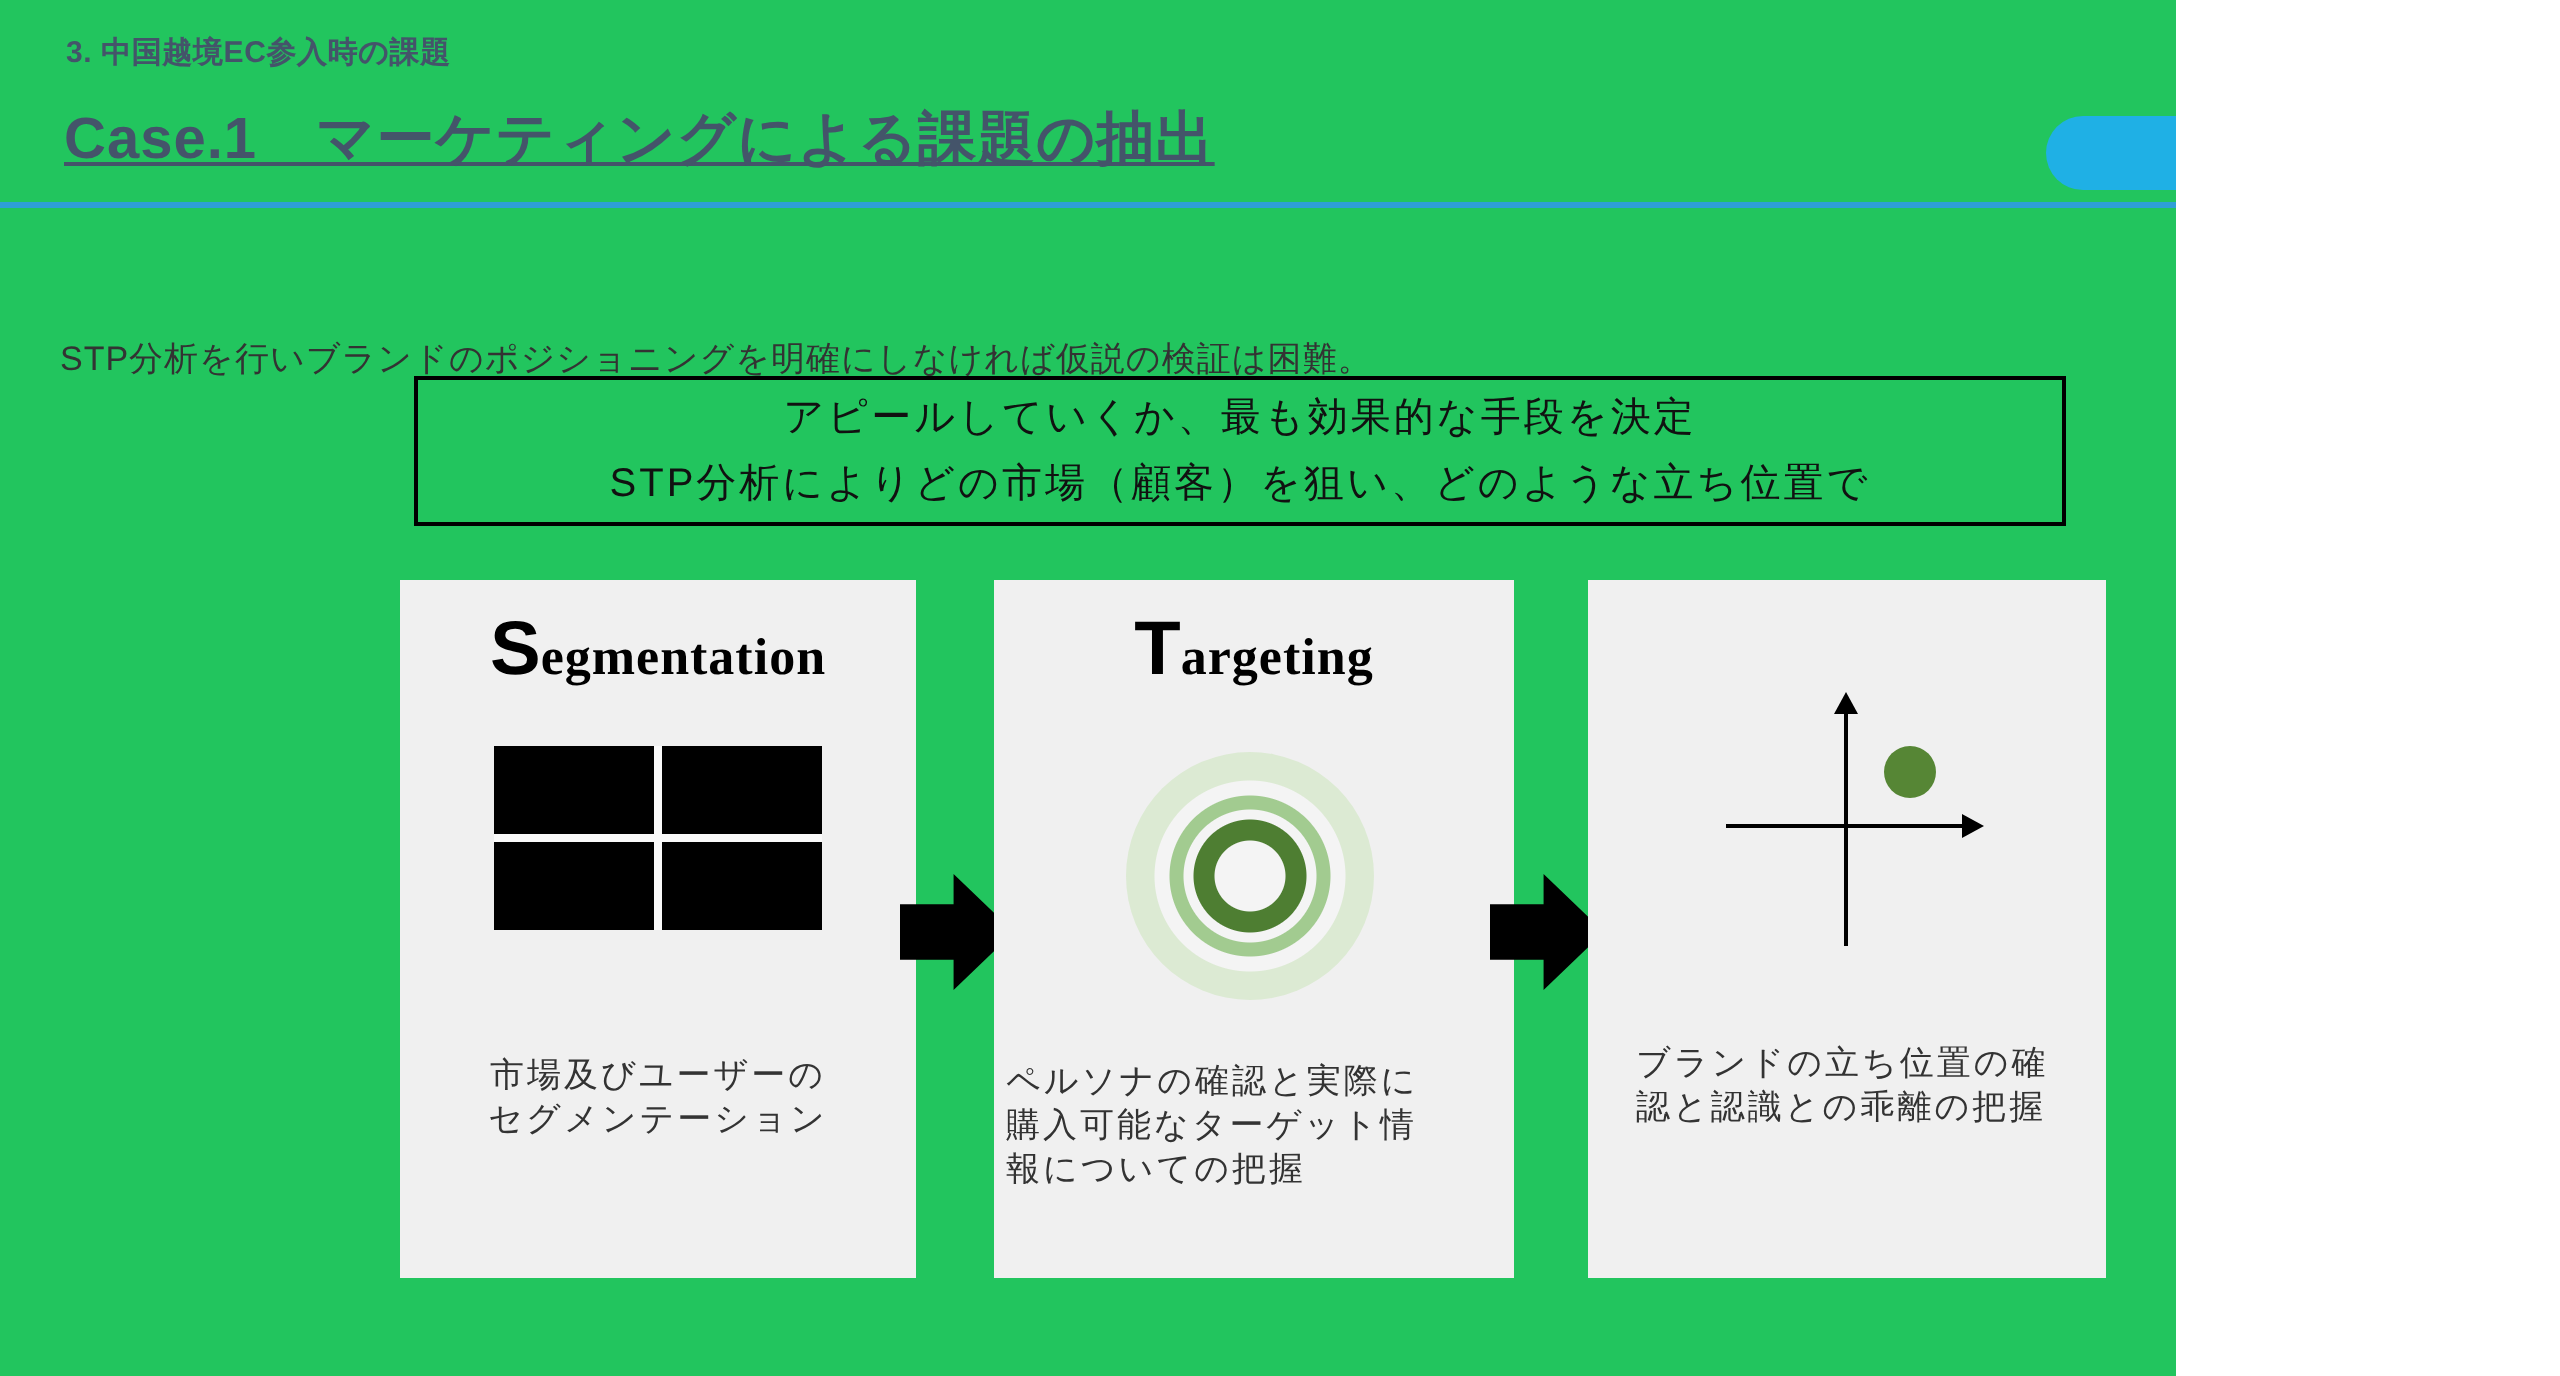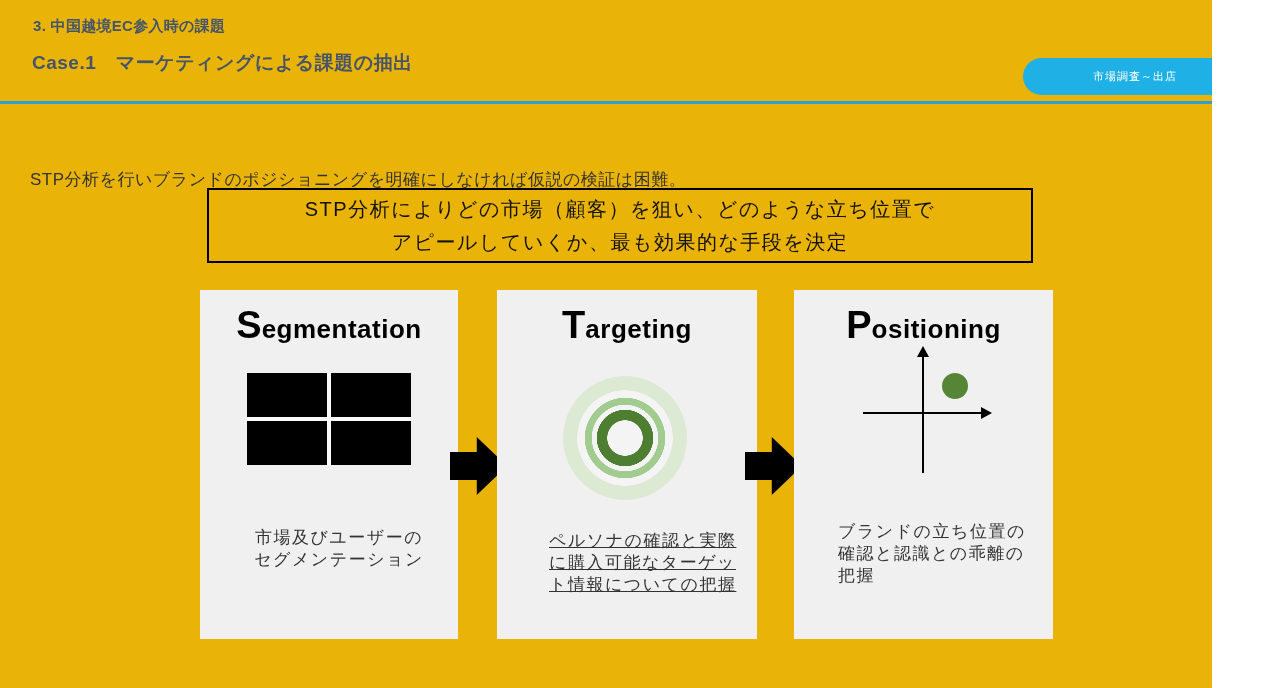--- a/index.html
+++ b/index.html
@@ -9,43 +9,43 @@
     --card_bg:#f0f0f0;
     --green_dark:#4e7e32;
     --green_mid:#a2cb90;
     --green_pale:#dcead3;
     --green_dot:#568635;
     --arrow:#000000;
   }
   *{margin:0;padding:0;box-sizing:border-box;}
   html,body{background:#fff;}
   body{font-family:"Liberation Sans","DejaVu Sans",sans-serif;}
-  .slide{position:relative;width:1212px;height:688px;background:#eab308;overflow:hidden;}
+  .slide{position:relative;width:1088px;height:688px;background:#22c55e;overflow:hidden;}
 
   
   .kicker{position:absolute;left:33px;top:17px;font-size:15px;font-weight:700;color:var(--heading);letter-spacing:.3px;}
-  .title{position:absolute;left:32px;top:50px;font-size:19px;font-weight:800;color:var(--heading);letter-spacing:.5px;}
+  .title{position:absolute;left:32px;top:50px;font-size:29px;font-weight:800;color:var(--heading);letter-spacing:.5px;text-decoration:underline;}
   .tag{position:absolute;left:1023px;top:58px;width:224px;height:37px;border-radius:18.5px;background:var(--accent);
        color:#ffffff;font-size:11px;display:flex;align-items:center;justify-content:center;letter-spacing:1px;}
   .divider{position:absolute;left:0;top:101px;width:1280px;height:3px;background:var(--divider);}
 
   
   .lead{position:absolute;left:30px;top:124px;font-size:17px;color:#333333;letter-spacing:.5px;margin-top:44px;}
 
   
   .highlight{position:absolute;left:207px;top:188px;width:826px;height:75px;border:2px solid #000000;
              display:flex;flex-direction:column;align-items:center;justify-content:center;
              font-size:20px;color:#111111;letter-spacing:1.5px;line-height:33px;text-align:center;}
 
   
   .card{position:absolute;top:290px;height:349px;background:var(--card_bg);}
   .card-title{position:absolute;top:14px;left:0;width:100%;text-align:center;color:#000;font-weight:700;white-space:nowrap;}
   .card-title .initial{font-size:38px;}
-  .card-title .rest{font-size:26px;letter-spacing:.5px;}
-  .caption{position:absolute;font-size:17px;color:#333333;letter-spacing:1.5px;line-height:22px;padding-left:20px;}
+  .card-title .rest{font-size:26px;letter-spacing:.5px;font-family:Liberation Serif, serif;}
+  .caption{position:absolute;font-size:17px;color:#333333;letter-spacing:1.5px;line-height:22px;}
   .caption.center{left:0;width:100%;text-align:center;white-space:pre-line;}
 
   
   .seg-grid{position:absolute;left:47px;top:83px;width:164px;height:92px;background:#fafafa;
             display:grid;grid-template-columns:1fr 1fr;grid-template-rows:1fr 1fr;gap:4px;}
   .seg-grid div{background:#000000;}
 
   
   .target{position:absolute;left:66px;top:86px;width:124px;height:124px;border-radius:50%;
           background:radial-gradient(closest-side,
@@ -76,48 +76,47 @@
 <div class="slide">
 
   <div class="kicker">3. 中国越境EC参入時の課題</div>
   <div class="title">Case.1　マーケティングによる課題の抽出</div>
   <div class="tag">市場調査～出店</div>
   <div class="divider"></div>
 
   <div class="lead">STP分析を行いブランドのポジショニングを明確にしなければ仮説の検証は困難。</div>
 
   <div class="highlight">
+    <div>アピールしていくか、最も効果的な手段を決定</div>
     <div>STP分析によりどの市場（顧客）を狙い、どのような立ち位置で</div>
-    <div>アピールしていくか、最も効果的な手段を決定</div>
   </div>
 
   <div class="card" style="left:200px;width:258px;">
     <div class="card-title"><span class="initial">S</span><span class="rest">egmentation</span></div>
     <div class="seg-grid">
       <div></div>
         <div></div>
       <div></div>
         <div></div>
     </div>
     <div class="caption center" style="top:237px;">市場及びユーザーの
 セグメンテーション</div>
   </div>
 
   <div class="flow-arrow" style="left:450px;"></div>
 
   <div class="card" style="left:497px;width:260px;">
     <div class="card-title"><span class="initial">T</span><span class="rest">argeting</span></div>
     <div class="target"></div>
-    <div class="caption" style="top:240px;left:32px;width:212px;text-decoration:underline;">ペルソナの確認と実際に購入可能なターゲット情報についての把握</div>
+    <div class="caption" style="top:240px;left:6px;width:212px;">ペルソナの確認と実際に購入可能なターゲット情報についての把握</div>
   </div>
 
   <div class="flow-arrow" style="left:745px;"></div>
 
   <div class="card" style="left:794px;width:259px;">
-    <div class="card-title"><span class="initial">P</span><span class="rest">ositioning</span></div>
     <div class="axes">
       <div class="ah-up"></div>
       <div class="vline"></div>
       <div class="hline"></div>
       <div class="ah-right"></div>
       <div class="dot"></div>
     </div>
     <div class="caption" style="top:231px;left:24px;width:212px;">ブランドの立ち位置の確認と認識との乖離の把握</div>
   </div>
 

